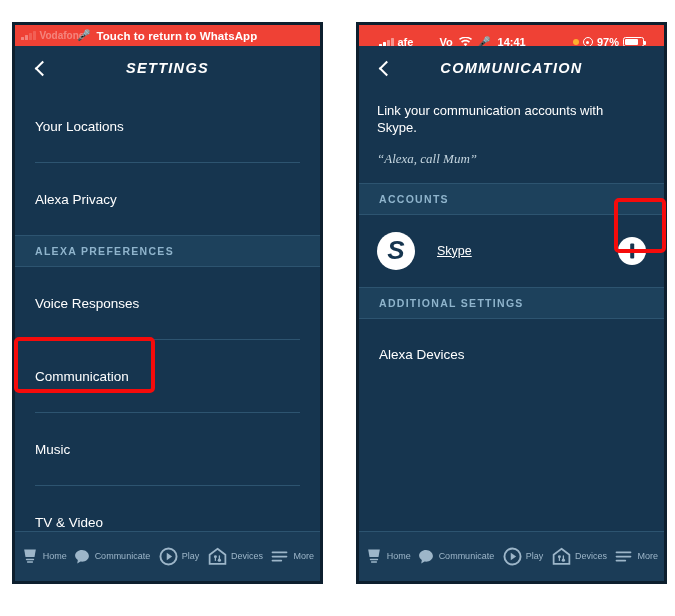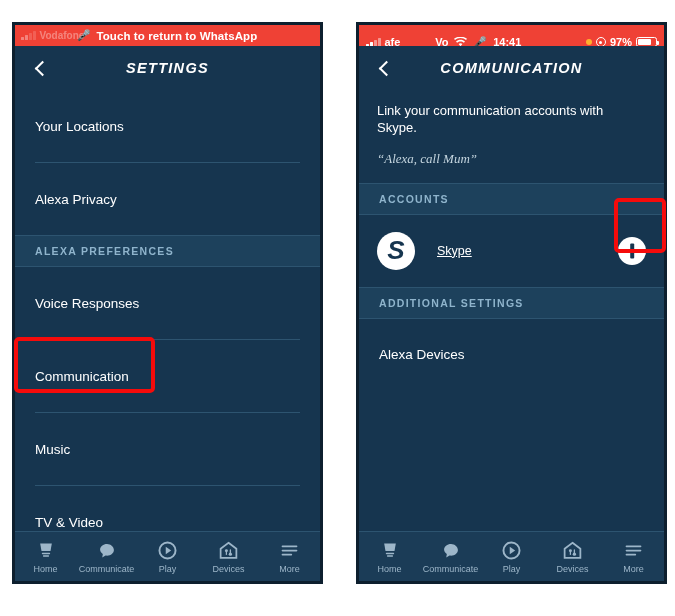--- a/index.html
+++ b/index.html
@@ -54,21 +54,21 @@
   .status-ghost {
     position: absolute;
     left: 6px; top: 0; bottom: 0;
     display: flex; align-items: center; gap: 4px;
     opacity: .35;
     font-size: 10px;
   }
   .sb-row {
     display: flex; align-items: center;
     width: 100%;
-    padding: 0 7px;
+    padding: 0 20px;
     font-size: 11px;
     gap: 5px;
     margin-top: 13px;
   }
   .sb-left  { display: flex; align-items: center; gap: 4px; }
   .sb-mid   { display: flex; align-items: center; gap: 6px; margin-left: auto; margin-right: auto; }
   .sb-right { display: flex; align-items: center; gap: 4px; margin-left: auto; }
 
   .bars { display: inline-flex; align-items: flex-end; gap: 1.5px; height: 9px; }
   .bars i { display: block; width: 2.5px; background: #ffffff; border-radius: .5px; }
@@ -231,21 +231,20 @@
     height: 50px;
     flex: none;
     display: flex;
     align-items: center;
     background: #1b3c57;
     border-top: 1px solid #2d5470;
   }
   .tab {
     flex: 1 1 0;
     display: flex;
-    flex-direction: column;
     align-items: center;
     justify-content: center;
     gap: 3px;
     color: #9db6c9;
     font-size: 9px;
   }
   .tab-icon { height: 22px; display: flex; align-items: center; justify-content: center; }
   .tab-label { line-height: 1; }
 </style>
 </head>

